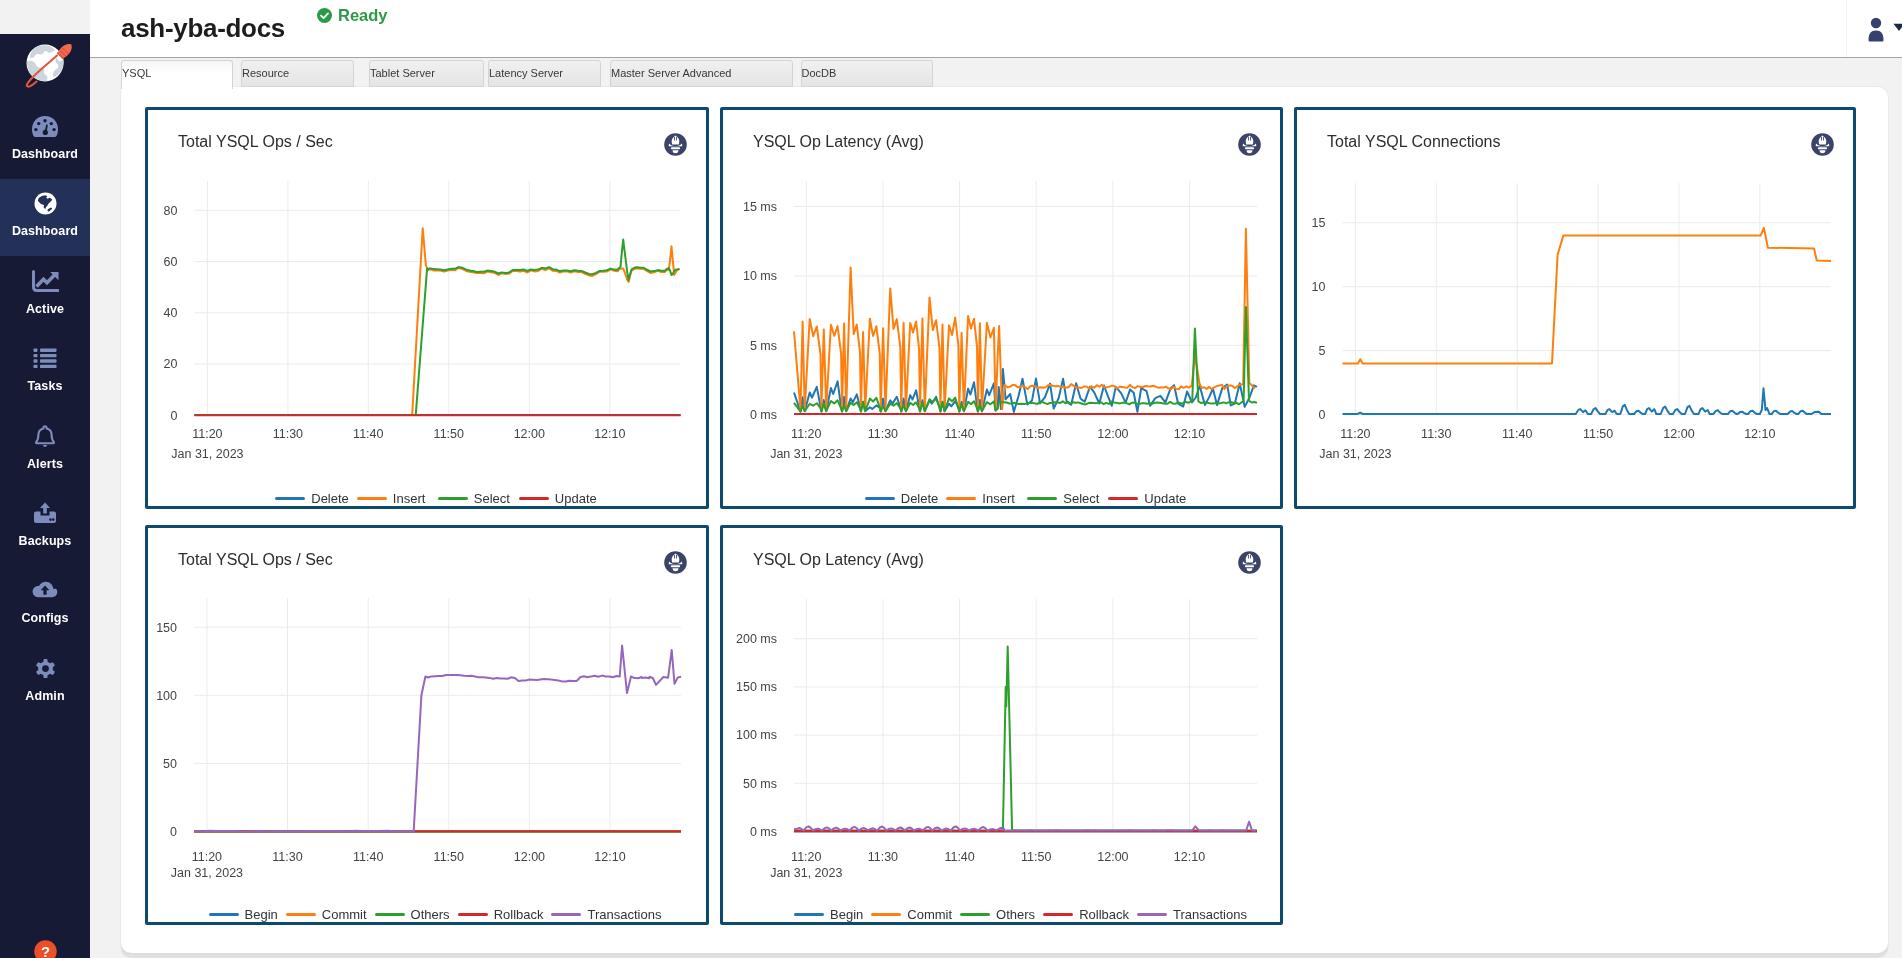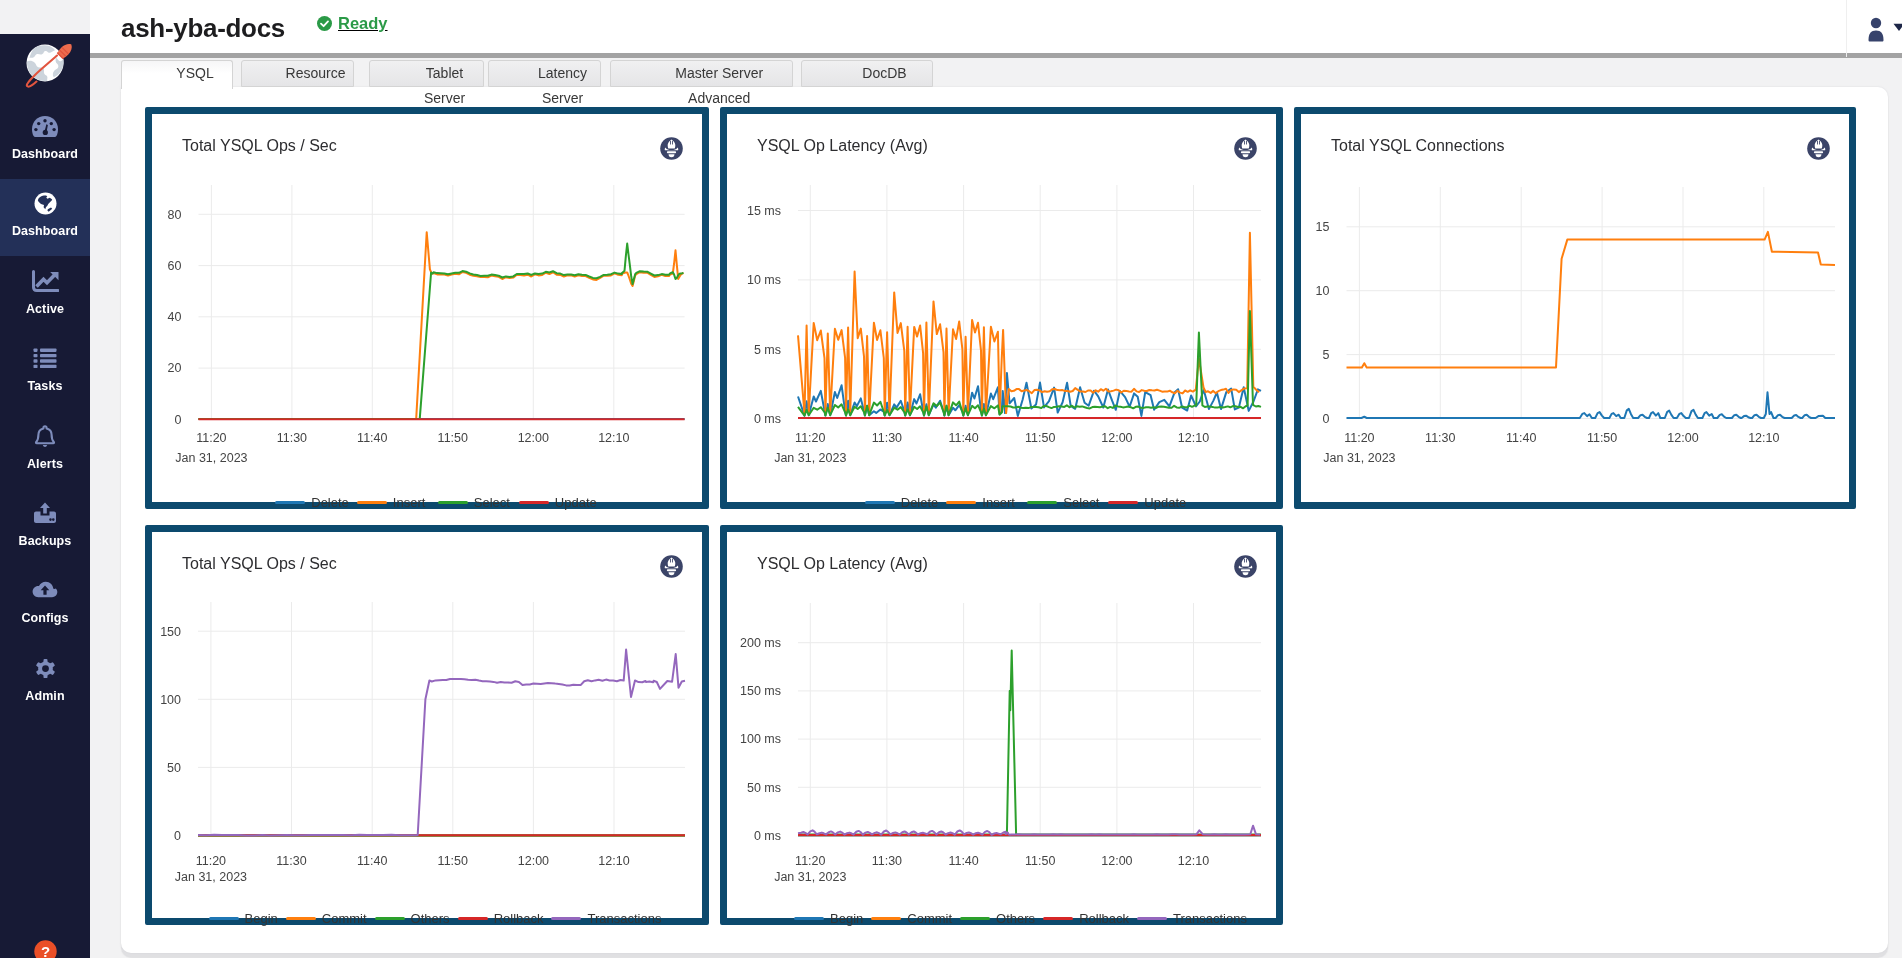--- a/index.html
+++ b/index.html
@@ -4,32 +4,32 @@
 <style>
 * { margin:0; padding:0; box-sizing:border-box; }
 html,body { width:1902px; height:958px; overflow:hidden; font-family:"Liberation Sans", sans-serif; background:#f2f2f3; }
 
 #sidebar { position:absolute; left:0; top:0; width:90px; height:958px; background:#171a35; z-index:30;margin-top:34px; }
 .nav-item { position:absolute; left:0; width:90px; height:77px; text-align:center; }
 .nav-item .ic { position:absolute; left:0; right:0; top:12px; height:24px; display:flex; justify-content:center; align-items:center; }
 .nav-item .lb { position:absolute; left:0; right:0; top:45px; font-size:12.5px; font-weight:600; color:#fff; letter-spacing:0.1px; }
 .nav-active { position:absolute; left:0; width:90px; background:#233058; }
 
-#header { position:absolute; left:90px; top:0; width:1812px; height:58px; background:#fff; border-bottom:5px solid #a3a3a3; z-index:20; }
+#header { position:absolute; left:90px; top:0; width:1812px; height:58px; background:#fff; border-bottom:1px solid #a3a3a3; z-index:20; }
 #utitle { position:absolute; left:31px; top:13px; font-size:26px; font-weight:700; color:#1d1d1f; letter-spacing:-0.3px; }
-#ready { position:absolute; left:227px; top:14px; display:flex; align-items:center; gap:6px;text-decoration:underline; }
+#ready { position:absolute; left:227px; top:6px; display:flex; align-items:center; gap:6px; }
 #ready span { font-size:16.5px; font-weight:700; color:#2b9a47; }
 #hsep { position:absolute; right:55px; top:0; width:1px; height:57px; background:#efefef; }
 
-.tab { position:absolute; top:60px; height:27px; background:linear-gradient(#f0f0f1,#e5e5e7); border:1px solid #d4d4d4; border-radius:3px 3px 0 0; font-size:14px; color:#383838; text-align:center; line-height:25px; z-index:22;padding-left:36px; }
+.tab { position:absolute; top:60px; height:27px; background:linear-gradient(#f0f0f1,#e5e5e7); border:1px solid #d4d4d4; border-radius:3px 3px 0 0; font-size:11px; color:#383838; text-align:left; line-height:25px; z-index:22; }
 .tab.active { background:linear-gradient(#f6f6f7,#ffffff 45%); border-bottom:none; height:29px; z-index:23; }
 
 #card { position:absolute; left:121px; top:87px; width:1767px; height:866px; background:#fff; border-radius:0 10px 10px 10px; z-index:5; box-shadow:0 5px 1px rgba(205,205,210,0.5), 0 0 2px rgba(150,150,165,0.25); }
 
-.panel { position:absolute; background:#fff; border:7px solid #0c4a6e; border-radius:2px; z-index:10; }
+.panel { position:absolute; background:#fff; border:3px solid #0c4a6e; border-radius:2px; z-index:10; }
 .ptitle { position:absolute; left:30px; top:23px; font-size:16px; color:#2d2d30; }
 .prom { position:absolute; top:23px; width:23px; height:23px; }
 .legend { position:absolute; left:0; width:100%; display:flex; justify-content:center; gap:8px; align-items:center; }
 .legend.fixed .litem { min-width:73px; }
 .litem { display:flex; align-items:center; gap:6px; }
 .lline { width:30px; height:3px; border-radius:1.5px; }
 .ltext { font-size:13px; color:#333; }
 </style>
 </head>
 <body>

